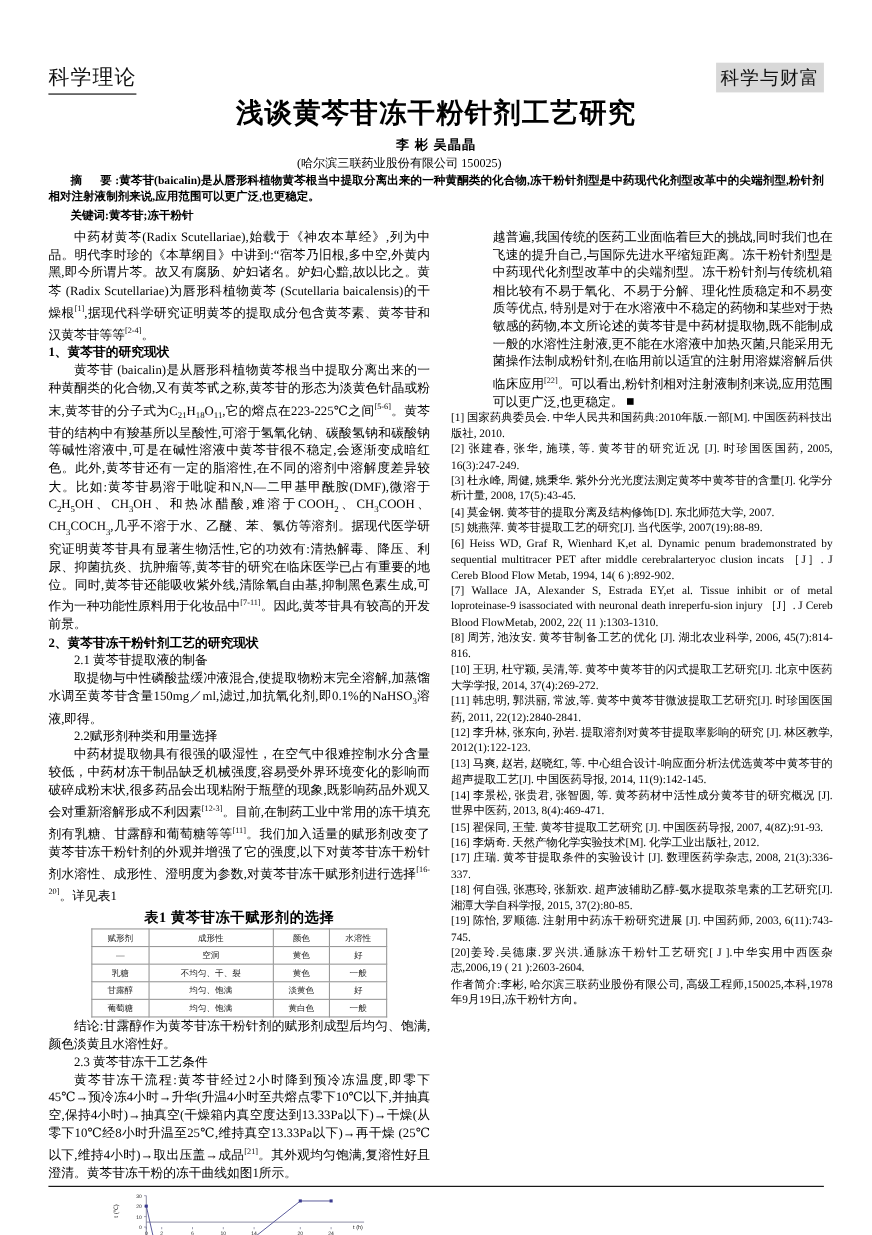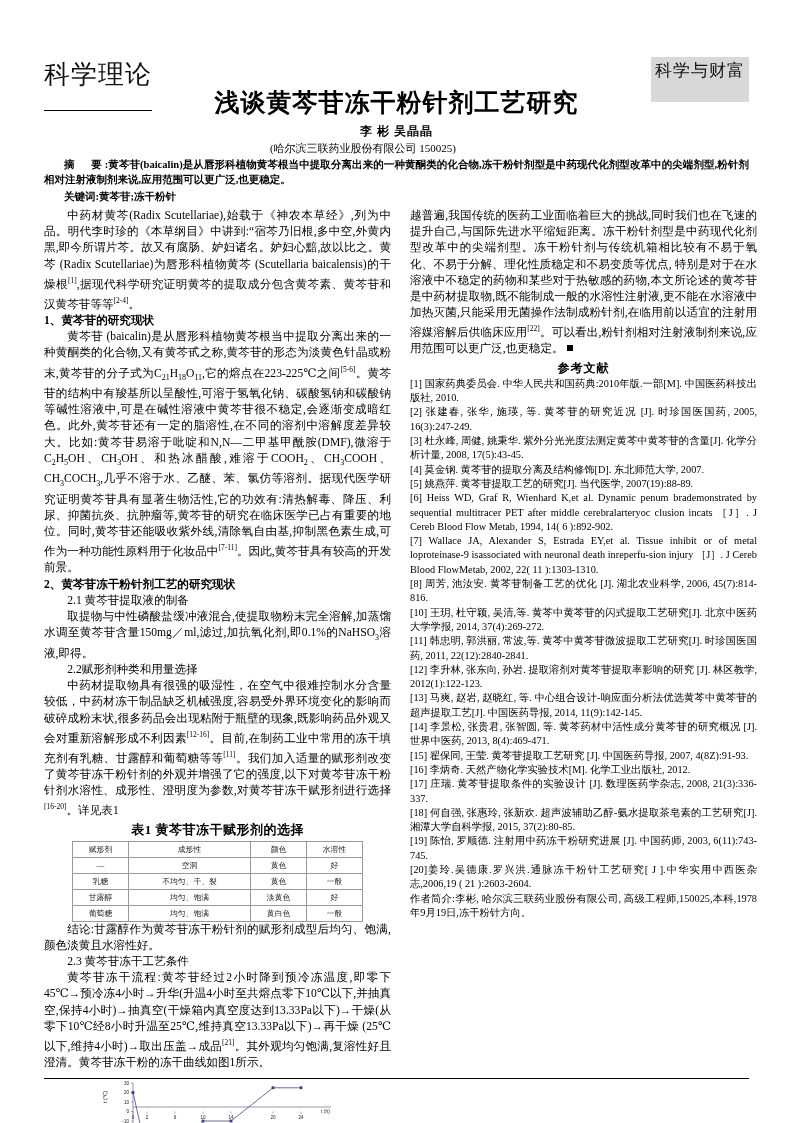--- a/index.html
+++ b/index.html
@@ -29,34 +29,34 @@
     position: absolute;
     left: 44px;
     top: 57px;
     width: 705px;
     height: 30px;
   }
   .runhead-left {
     position: absolute;
     left: 0; top: 0;
     font-family: Liberation Mono, monospace;
-    font-size: 26px;
+    font-size: 19px;
     letter-spacing: 1px;
     color: #111;
-    padding-bottom: 18px;
+    padding-bottom: 2px;
     border-bottom: 1.4px solid #000;
   }
   .runhead-right {
     position: absolute;
     right: 0; top: 0;
     font-family: "Liberation Serif", "DejaVu Serif", serif;
     font-size: 17px;
     letter-spacing: 1px;
     background: #d8d8d8;
-    padding: 2px 4px 20px 4px;
+    padding: 2px 4px 2px 4px;
     color: #111;
   }
 
   
   .title {
     position: absolute;
     left: 0;
     top: 86px;
     width: 793px;
     text-align: center;
@@ -114,37 +114,37 @@
     top: 208px;
     width: 347px;
     font-size: 11.6px;
     line-height: 16.2px;
     text-align: justify;
   }
   .col-left  { left: 44px; }
   .col-right { left: 410px; }
 
   .p      { text-indent: 2em; margin: 0; }
-  .p.noind{ text-indent: 0; }
+  .p.noind{ text-indent: 0; margin-left: 38px; }
   .h2     { font-weight: bold; margin: 0; text-indent: 0; }
   .h3     { margin: 0; text-indent: 2em; }
   .sup    { font-size: 7.5px; vertical-align: super; }
   .sub    { font-size: 8px; vertical-align: sub; margin-top: 37px; }
 
   
   .tbl-cap {
     text-align: center;
     font-weight: bold;
     font-size: 13px;
     margin: 3px 0 2px 0;
     letter-spacing: 0.5px;
   }
   table.data {
     border-collapse: collapse;
-    width: 291px;
+    width: 269px;
     margin: 0 auto;
     font-size: 7.8px;
     color: #222;
   }
   table.data td, table.data th {
     border: 1px solid #999;
     text-align: center;
     padding: 2px 1px;
     font-weight: normal;
     line-height: 11px;
@@ -255,21 +255,21 @@
 
     <p class="h2">1、黄芩苷的研究现状</p>
 
     <p class="p"><span>黄芩苷 (baicalin)是从唇形科植物黄芩根当中提取分离出来的一种黄酮类的化合物,又有黄芩甙之称,黄芩苷的形态为淡黄色针晶或粉末,黄芩苷的分子式为C</span><span class="sub">21</span><span>H</span><span class="sub">18</span><span>O</span><span class="sub">11</span><span>,它的熔点在223-225℃之间</span><span class="sup">[5-6]</span><span>。黄芩苷的结构中有羧基所以呈酸性,可溶于氢氧化钠、碳酸氢钠和碳酸钠等碱性溶液中,可是在碱性溶液中黄芩苷很不稳定,会逐渐变成暗红色。此外,黄芩苷还有一定的脂溶性,在不同的溶剂中溶解度差异较大。比如:黄芩苷易溶于吡啶和N,N—二甲基甲酰胺(DMF),微溶于C</span><span class="sub">2</span><span>H</span><span class="sub">5</span><span>OH、CH</span><span class="sub">3</span><span>OH、和热冰醋酸,难溶于COOH</span><span class="sub">2</span><span>、CH</span><span class="sub">3</span><span>COOH、CH</span><span class="sub">3</span><span>COCH</span><span class="sub">3</span><span>,几乎不溶于水、乙醚、苯、氯仿等溶剂。据现代医学研究证明黄芩苷具有显著生物活性,它的功效有:清热解毒、降压、利尿、抑菌抗炎、抗肿瘤等,黄芩苷的研究在临床医学已占有重要的地位。同时,黄芩苷还能吸收紫外线,清除氧自由基,抑制黑色素生成,可作为一种功能性原料用于化妆品中</span><span class="sup">[7-11]</span><span>。因此,黄芩苷具有较高的开发前景。</span></p>
 
     <p class="h2">2、黄芩苷冻干粉针剂工艺的研究现状</p>
     <p class="h3">2.1 黄芩苷提取液的制备</p>
     <p class="p"><span>取提物与中性磷酸盐缓冲液混合,使提取物粉末完全溶解,加蒸馏水调至黄芩苷含量150mg／ml,滤过,加抗氧化剂,即0.1%的NaHSO</span><span class="sub">3</span><span>溶液,即得。</span></p>
 
     <p class="h3">2.2赋形剂种类和用量选择</p>
-    <p class="p"><span>中药材提取物具有很强的吸湿性，在空气中很难控制水分含量较低，中药材冻干制品缺乏机械强度,容易受外界环境变化的影响而破碎成粉末状,很多药品会出现粘附于瓶壁的现象,既影响药品外观又会对重新溶解形成不利因素</span><span class="sup">[12-16]</span><span>。目前,在制药工业中常用的冻干填充剂有乳糖、甘露醇和葡萄糖等等</span><span class="sup">[11]</span><span>。我们加入适量的赋形剂改变了黄芩苷冻干粉针剂的外观并增强了它的强度,以下对黄芩苷冻干粉针剂水溶性、成形性、澄明度为参数,对黄芩苷冻干赋形剂进行选择</span><span class="sup">[16-20]</span><span>。详见表1</span></p>
+    <p class="p"><span>中药材提取物具有很强的吸湿性，在空气中很难控制水分含量较低，中药材冻干制品缺乏机械强度,容易受外界环境变化的影响而破碎成粉末状,很多药品会出现粘附于瓶壁的现象,既影响药品外观又会对重新溶解形成不利因素</span><span class="sup">[12-3]</span><span>。目前,在制药工业中常用的冻干填充剂有乳糖、甘露醇和葡萄糖等等</span><span class="sup">[11]</span><span>。我们加入适量的赋形剂改变了黄芩苷冻干粉针剂的外观并增强了它的强度,以下对黄芩苷冻干粉针剂水溶性、成形性、澄明度为参数,对黄芩苷冻干赋形剂进行选择</span><span class="sup">[16-20]</span><span>。详见表1</span></p>
 
     <div class="tbl-cap">表1  黄芩苷冻干赋形剂的选择</div>
     <table class="data">
       <thead>
         <tr>
           <th>赋形剂</th>
           <th>成形性</th>
           <th>颜色</th>
           <th>水溶性</th>
         </tr>
@@ -366,21 +366,20 @@
           </g>
       </svg>
 
     </div>
 
   </div>
 
   <div class="col col-right">
     <p class="p noind"><span>越普遍,我国传统的医药工业面临着巨大的挑战,同时我们也在飞速的提升自己,与国际先进水平缩短距离。冻干粉针剂型是中药现代化剂型改革中的尖端剂型。冻干粉针剂与传统机箱相比较有不易于氧化、不易于分解、理化性质稳定和不易变质等优点, 特别是对于在水溶液中不稳定的药物和某些对于热敏感的药物,本文所论述的黄芩苷是中药材提取物,既不能制成一般的水溶性注射液,更不能在水溶液中加热灭菌,只能采用无菌操作法制成粉针剂,在临用前以适宜的注射用溶媒溶解后供临床应用</span><span class="sup">[22]</span><span>。可以看出,粉针剂相对注射液制剂来说,应用范围可以更广泛,也更稳定。</span><span class="endmark"></span></p>
 
-    <div class="refs-head">参考文献</div>
     <div id="ref-list">
         <p class="ref">[1] 国家药典委员会. 中华人民共和国药典:2010年版.一部[M]. 中国医药科技出版社, 2010.</p>
         <p class="ref">[2] 张建春, 张华, 施瑛, 等. 黄芩苷的研究近况 [J]. 时珍国医国药, 2005, 16(3):247-249.</p>
         <p class="ref">[3] 杜永峰, 周健, 姚秉华. 紫外分光光度法测定黄芩中黄芩苷的含量[J]. 化学分析计量, 2008, 17(5):43-45.</p>
         <p class="ref">[4] 莫金钢. 黄芩苷的提取分离及结构修饰[D]. 东北师范大学, 2007.</p>
         <p class="ref">[5] 姚燕萍. 黄芩苷提取工艺的研究[J]. 当代医学, 2007(19):88-89.</p>
         <p class="ref">[6] Heiss WD, Graf R, Wienhard K,et al. Dynamic penum brademonstrated by sequential multitracer PET after middle cerebralarteryoc clusion incats ［J］. J Cereb Blood Flow Metab, 1994, 14( 6 ):892-902.</p>
         <p class="ref">[7] Wallace JA, Alexander S, Estrada EY,et al. Tissue inhibit or of metal loproteinase-9 isassociated with neuronal death inreperfu-sion injury ［J］. J Cereb Blood FlowMetab, 2002, 22( 11 ):1303-1310.</p>
         <p class="ref">[8] 周芳, 池汝安. 黄芩苷制备工艺的优化 [J]. 湖北农业科学, 2006, 45(7):814-816.</p>
         <p class="ref">[10] 王玥, 杜守颖, 吴清,等. 黄芩中黄芩苷的闪式提取工艺研究[J]. 北京中医药大学学报, 2014, 37(4):269-272.</p>

